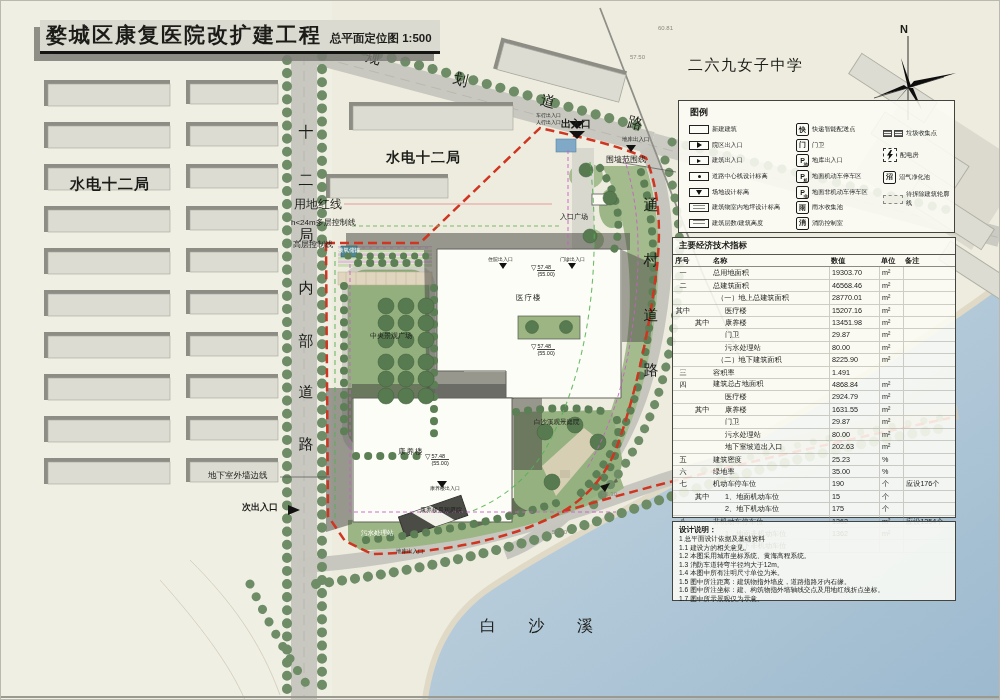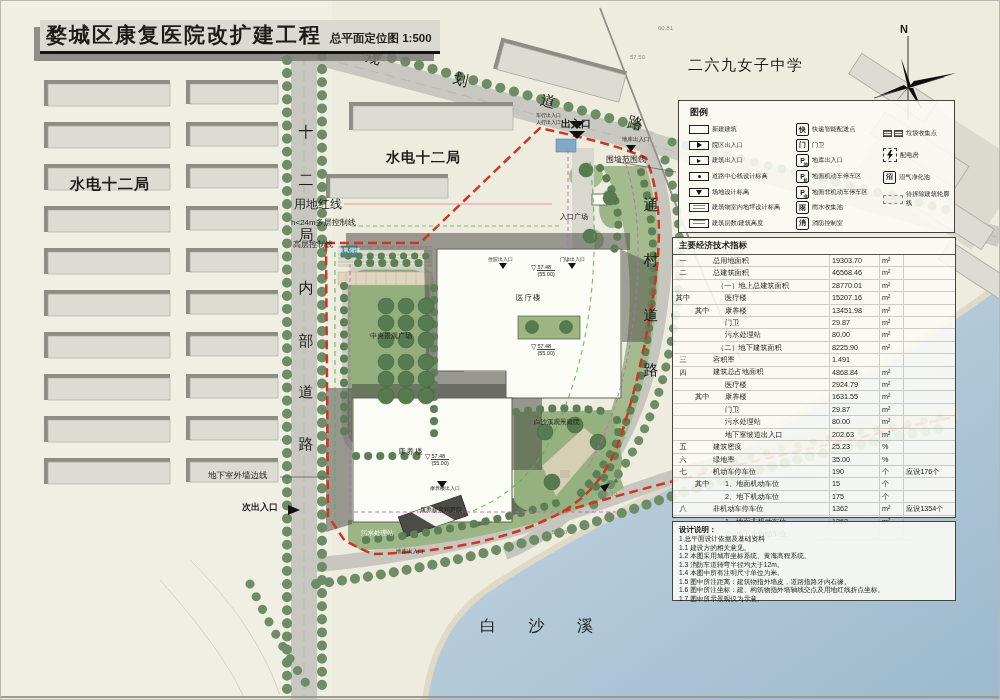--- a/index.html
+++ b/index.html
@@ -470,20 +470,28 @@
         </div>
         <div class="lg-row">
           <span class="ib dash"></span>
           <span class="lg-lab">待拆除建筑轮廓线</span>
         </div>
       </div>
 </div>
 
 <div class="panel" style="left:672px;top:237px;width:284px;height:281px;">
   <div class="tb-title">主要经济技术指标</div>
+  <div class="t-grid t-head" id="tbl-head">
+        <span>序号</span>
+        <span></span>
+        <span>名称</span>
+        <span>数值</span>
+        <span>单位</span>
+        <span>备注</span>
+      </div>
   <div id="tbl-body">
         <div class="t-grid t-row">
           <span class="c-no">一</span>
           <span class="c-sub"></span>
           <span class="c-name" style="padding-left: 2px;">总用地面积</span>
           <span class="c-val">19303.70</span>
           <span class="c-unit">m²</span>
           <span class="c-note"></span>
         </div>
         <div class="t-grid t-row">

